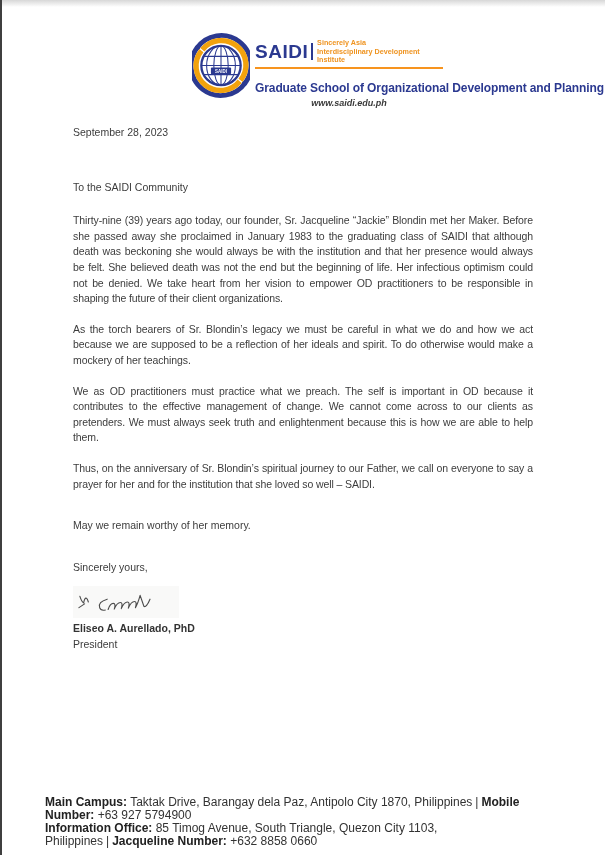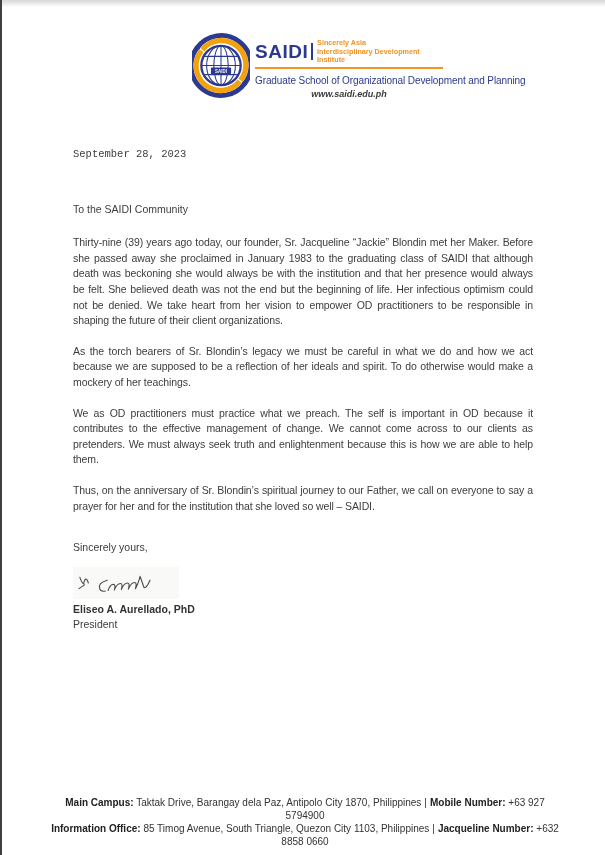--- a/index.html
+++ b/index.html
@@ -42,61 +42,60 @@
     line-height: 20px;
   }
   .vline {
     width: 2px; height: 17px;
     background: #2b3990;
     margin: 0 4px 0 3px;
   }
   .org-name { font-size: 7.2px; line-height: 8.6px; color: #ef9421; font-weight: bold; }
   .orange-rule { height: 2px; background: #f7941e; margin-top: 2px; }
   .subtitle {
-    margin-top: 6px;
-    font-size: 10px; font-weight: normal; color: #2b3990;
+    margin-top: 12px;
+    font-size: 12px; font-weight: bold; color: #2b3990;
     letter-spacing: -0.1px; white-space: nowrap;
   }
   .website {
     margin-top: 3px;
     text-align: center;
     font-size: 9px; font-weight: bold; font-style: italic;
     color: #3a3a3a;
   }
 
   
   main.letter-body {
     position: absolute;
     top: 101px; left: 0;
     width: 605px;
     padding: 0 72px 0 73px;
     color: #3c3c3c;
     font-size: 10.5px;
     line-height: 15.6px;
   }
-  .date { margin-top: 46px; font-family: Liberation Mono, monospace; }
+  .date { margin-top: 24px; }
   .salutation { margin-top: 39px; }
   .para { text-align: justify; margin-bottom: 15px; letter-spacing: -0.1px; }
   .para-first { margin-top: 18px; }
   .closing-line { margin-top: 26px; }
   .valediction { margin-top: 26px; }
   .signature-block { margin-top: 11px; width: 106px; height: 32px; background: #f9f9f8; }
   .signer-name { margin-top: 3px; font-weight: bold; color: #333333; }
   .signer-title { color: #3c3c3c; }
 
   
   footer.contact-footer {
     position: absolute;
     left: 45px; top: 796px;
     width: 520px;
-    font-size: 10px;
+    font-size: 12px;
     line-height: 13px;
     color: #333333;
     letter-spacing: 0;
-    text-align: center;
   }
   .f-label { font-weight: bold; color: #222222; }
   .f-sep { padding: 0 3px; color: #333333; }
 </style>
 </head>
 <body>
 
 <div class="page">
   <div class="top-shade"></div>
   <div class="left-edge"></div>
@@ -139,20 +138,21 @@
 
   <main class="letter-body">
     <p class="date">September 28, 2023</p>
     <p class="salutation">To the SAIDI Community</p>
 
     <p class="para para-first">Thirty-nine (39) years ago today, our founder, Sr. Jacqueline “Jackie” Blondin met her Maker. Before she passed away she proclaimed in January 1983 to the graduating class of SAIDI that although death was beckoning she would always be with the institution and that her presence would always be felt. She believed death was not the end but the beginning of life. Her infectious optimism could not be denied. We take heart from her vision to empower OD practitioners to be responsible in shaping the future of their client organizations.</p>
     <p class="para">As the torch bearers of Sr. Blondin’s legacy we must be careful in what we do and how we act because we are supposed to be a reflection of her ideals and spirit. To do otherwise would make a mockery of her teachings.</p>
     <p class="para">We as OD practitioners must practice what we preach. The self is important in OD because it contributes to the effective management of change. We cannot come across to our clients as pretenders. We must always seek truth and enlightenment because this is how we are able to help them.</p>
     <p class="para">Thus, on the anniversary of Sr. Blondin’s spiritual journey to our Father, we call on everyone to say a prayer for her and for the institution that she loved so well – SAIDI.</p>
 
+    <p class="closing-line">May we remain worthy of her memory.</p>
     <p class="valediction">Sincerely yours,</p>
 
     <div class="signature-block">
       <svg width="106" height="32" viewBox="0 0 110 34" xmlns="http://www.w3.org/2000/svg">
         <g fill="none" stroke="#4d4d4d" stroke-width="1.2" stroke-linecap="round" stroke-linejoin="round">
           <path d="M6 11 q2 6 4 7 q1 -6 3 -5 q1 0.5 2 4"></path>
           <path d="M5 23 l6 -4"></path>
           <path d="M35 14 q-10 3 -8 9 q1 3.5 6 2.5"></path>
           <path d="M36 25 q2 -6.5 5.5 -6.5 q3 0 1 6 q3 -7 6.5 -7 q3 0 1 6.5 q3 -7 6.5 -7 q3 0 1 6.5 q3 -7 6.5 -7 q3 0 1 6.5 q2.5 -4 5 -13 l4 11.5 q2.5 2 6.5 -7.5"></path>
         </g>

